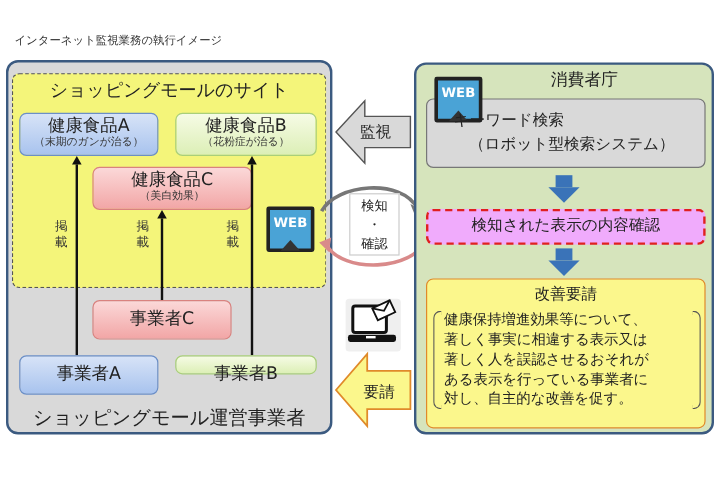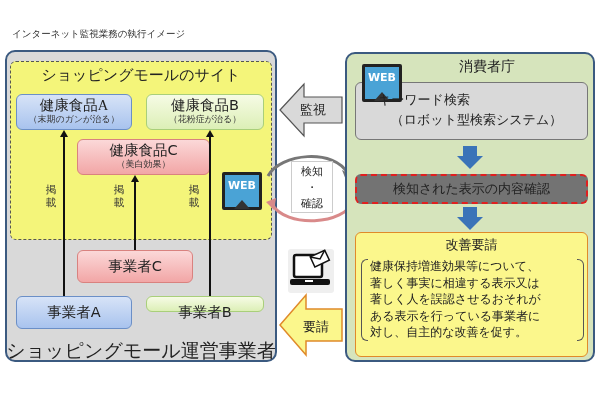--- a/index.html
+++ b/index.html
@@ -12,49 +12,49 @@
   .site-title { left: 10px; top: 66px; width: 262px; text-align: center; font-size: 15px; color: #222; }
 
   .box { border-radius: 6px; text-align: center; }
   .blue { background: linear-gradient(#d7e3f7, #a8c3ee); border: 1.5px solid #6b8fc7; }
   .green { background: linear-gradient(#f6fbe5, #dcefb6); border: 1.5px solid #a9cf7a; text-align: center; }
   .red { background: linear-gradient(#fbd8d8, #f2a6a6); border: 1.5px solid #d9827f; }
 
   .prod-main { font-size: 14.5px; line-height: 18px; color: #222; }
   .prod-sub { font-size: 9px; line-height: 11px; color: #333; }
 
-  .prodA { left: 16px; top: 94px; width: 116px; height: 36px; padding-top: 1px; font-family: Liberation Serif, serif; }
+  .prodA { left: 16px; top: 94px; width: 116px; height: 36px; padding-top: 1px; }
   .prodB { left: 146px; top: 94px; width: 118px; height: 36px; padding-top: 1px; }
   .prodC { left: 77px; top: 139px; width: 133px; height: 36px; padding-top: 1px; }
 
   .vline { width: 2px; background: #111; }
   .arrowhead { width: 0; height: 0; border-left: 4px solid transparent; border-right: 4px solid transparent; border-bottom: 7px solid #111; }
 
   .posted { font-size: 10.5px; line-height: 13px; color: #333; width: 14px; text-align: center; }
 
   .bizC { left: 77px; top: 250px; width: 116px; height: 33px; line-height: 30px; font-size: 14.5px; }
   .bizA { left: 16px; top: 296px; width: 116px; height: 33px; line-height: 30px; font-size: 14.5px; }
   .bizB { left: 146px; top: 296px; width: 118px; height: 16px; line-height: 30px; font-size: 14.5px; }
-  .op-title { left: 5px; top: 338px; width: 272px; text-align: center; font-size: 19px; color: #222; }
+  .op-title { left: 5px; top: 338px; width: 272px; text-align: center; font-size: 16px; color: #222; }
 
   .monitor { width: 40px; height: 38px; }
   .monitor .screen { position: absolute; left: 0; top: 0; width: 40px; height: 38px; background: #4aa3d6; border: 3px solid #222; border-radius: 2px; color: #fff; font-weight: bold; font-size: 11px; line-height: 22px; text-align: center; font-family: "DejaVu Sans", sans-serif; }
   .monitor .stand { position: absolute; left: 12px; top: 28px; width: 0; height: 0; border-left: 8px solid transparent; border-right: 8px solid transparent; border-bottom: 9px solid #333; }
 
   .right-panel { left: 345px; top: 52px; width: 250px; height: 310px; background: #d6e4bc; border: 2px solid #3b5a80; border-radius: 10px; }
   .agency-title { left: 345px; top: 58px; width: 250px; text-align: right; padding-right: 80px; font-size: 14px; color: #222; }
   .search-box { left: 355px; top: 82px; width: 233px; height: 58px; background: #d9d9d9; border: 1.5px solid #777; border-radius: 6px; }
   .search-l1 { left: 378px; top: 91px; width: 200px; text-align: left; font-size: 13px; }
   .search-l2 { left: 365px; top: 111px; width: 223px; text-align: center; font-size: 13px; }
 
   .down-arrow { width: 26px; height: 24px; }
   .down-arrow .shaft { position: absolute; left: 6px; top: 0; width: 14px; height: 10px; background: #3a73b8; }
   .down-arrow .head { position: absolute; left: 0; top: 10px; width: 0; height: 0; border-left: 13px solid transparent; border-right: 13px solid transparent; border-top: 13px solid #3a73b8; }
 
-  .confirm-box { left: 355px; top: 174px; width: 233px; height: 30px; background: #737373; border: 2px dashed #e02020; border-radius: 6px; text-align: center; line-height: 26px; font-size: 13px; }
+  .confirm-box { left: 355px; top: 174px; width: 233px; height: 30px; background: #f0abfc; border: 2px dashed #e02020; border-radius: 6px; text-align: center; line-height: 26px; font-size: 13px; }
 
   .improve-box { left: 355px; top: 232px; width: 233px; height: 125px; background: #fbf78c; border: 1.5px solid #e08a2a; border-radius: 6px; }
   .improve-title { left: 355px; top: 236px; width: 233px; text-align: center; font-size: 13px; }
   .improve-body { left: 370px; top: 258px; width: 205px; font-size: 12px; line-height: 16.5px; color: #222; }
   .bracket-l { left: 361px; top: 259px; width: 7px; height: 82px; border: 1.3px solid #555; border-right: none; border-radius: 6px 0 0 6px; }
   .bracket-r { left: 577px; top: 259px; width: 7px; height: 82px; border: 1.3px solid #555; border-left: none; border-radius: 0 6px 6px 0; }
 
   .big-arrow-text { font-size: 13px; color: #222; }
 
   .detect-box { left: 291px; top: 161px; width: 42px; height: 52px; background: #fff; border: 1px solid #ccc; text-align: center; font-size: 11px; line-height: 16px; padding-top: 2px; }

